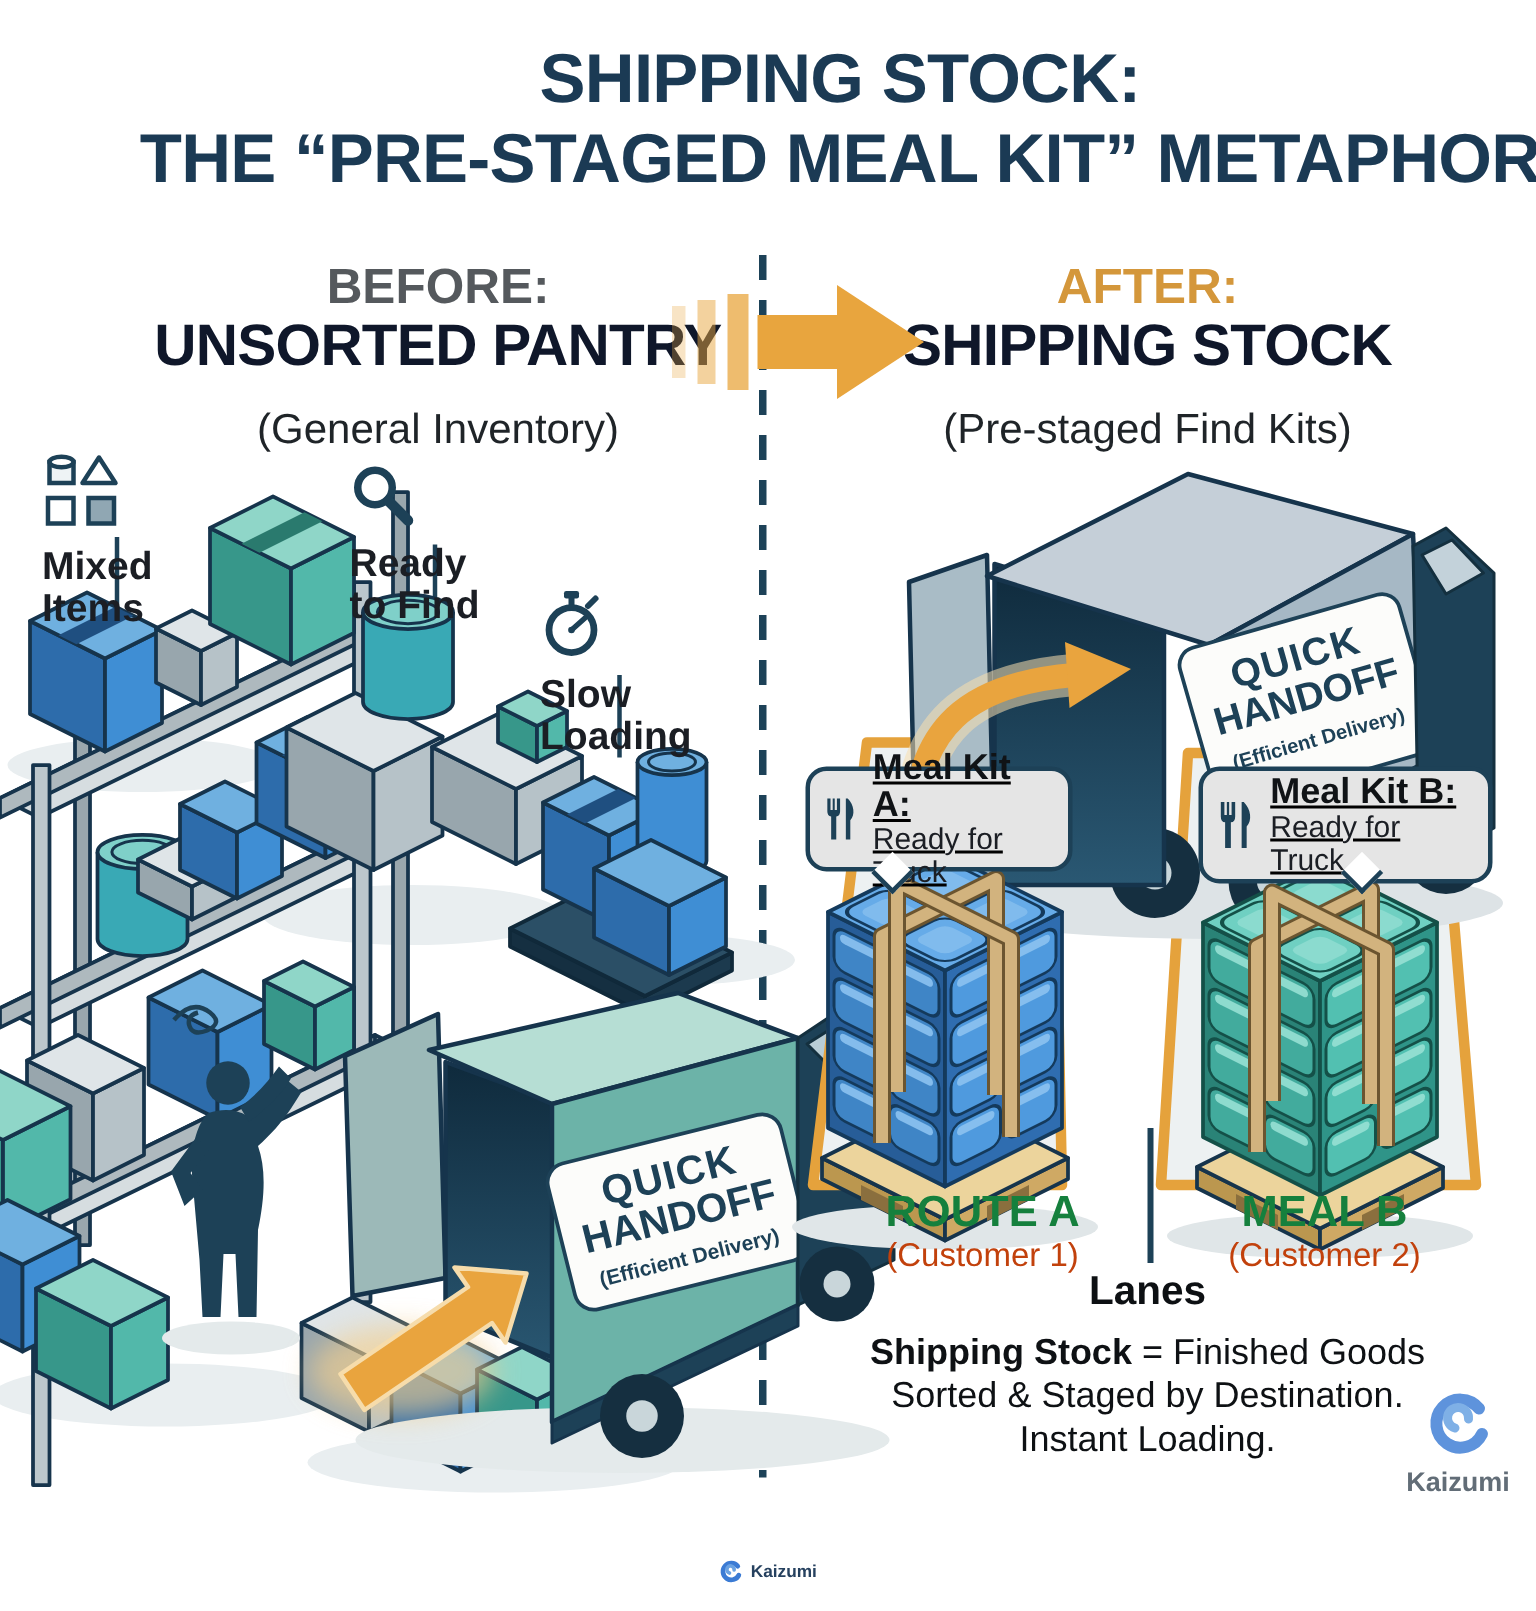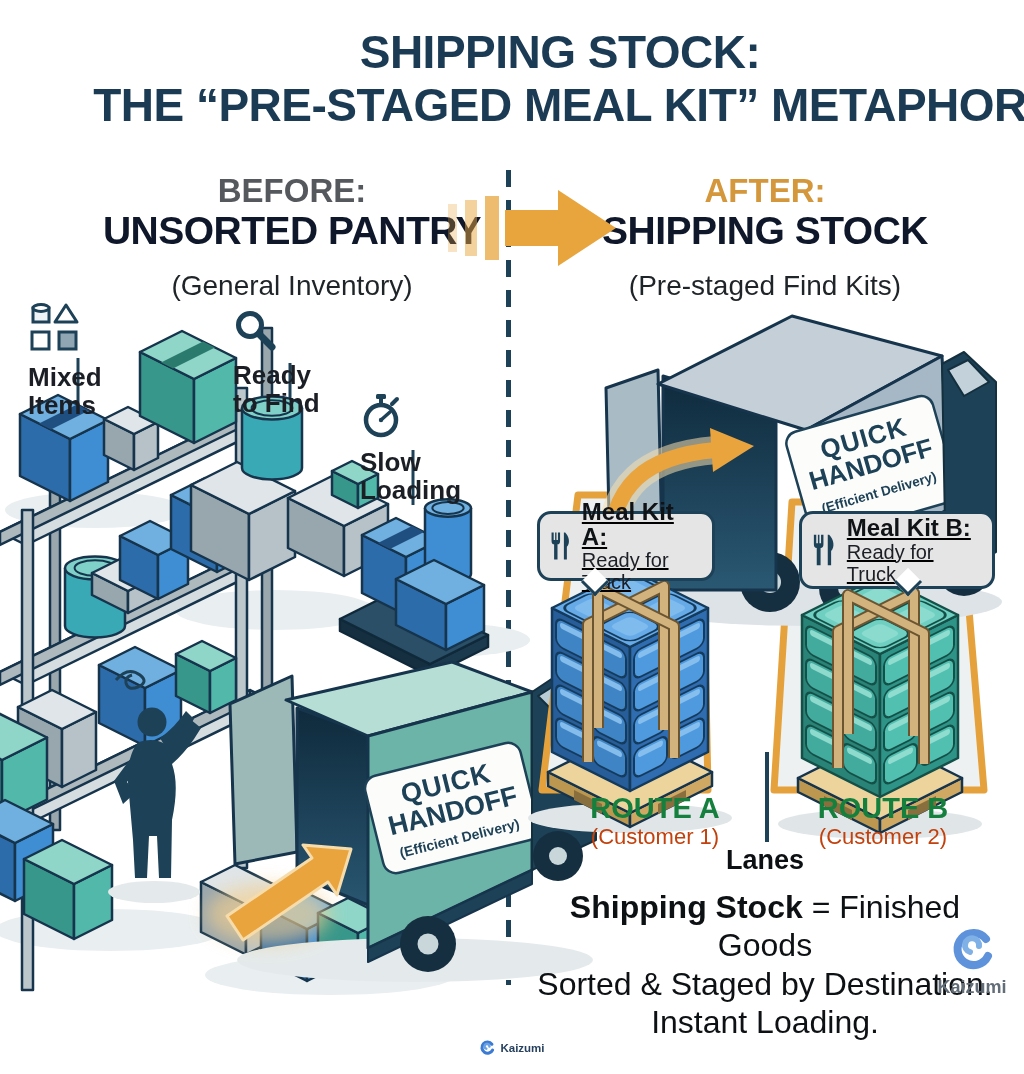--- a/index.html
+++ b/index.html
@@ -33,21 +33,21 @@
   .kit .ks{font-size:20px;color:#1b1e24;line-height:1.1;}
   .kit-tail{position:absolute;width:17px;height:17px;background:#ffffff;z-index:6;
       border-right:3.5px solid #1d4157;border-bottom:3.5px solid #1d4157;transform:rotate(45deg);}
   
   .route{position:absolute;text-align:center;z-index:4;}
   .route .rt{font-size:29px;font-weight:bold;color:#15803d;line-height:1.05;}
   .route .rs{font-size:22px;color:#c2410c;line-height:1.25;}
   .lanes-line{left:765px;top:752px;width:3.5px;height:90px;background:#1d4157;z-index:4;}
   .lanes-label{left:665px;top:845px;width:200px;text-align:center;font-size:27px;font-weight:bold;
                color:#0d1013;z-index:4;}
-  .summary{left:525px;top:888px;width:480px;text-align:center;font-size:32px;color:#0e1114;
+  .summary{left:525px;top:888px;width:480px;text-align:center;font-size:24px;color:#0e1114;
            line-height:1.2;z-index:4;}
   .summary b{font-weight:bold;}
   
   .brand-right{left:922px;top:928px;width:100px;text-align:center;z-index:5;}
   .brand-right .bt{font-size:18px;font-weight:bold;color:#626d77;margin-top:1px;}
   .brand-footer{left:0;top:1040px;width:1024px;display:flex;justify-content:center;align-items:center;
                 gap:5px;z-index:5;}
   .brand-footer .bt{font-size:11.5px;font-weight:bold;color:#26415f;}
 </style>
 </head>
@@ -467,21 +467,21 @@
       <div class="ks">Ready for Truck</div>
     </div>
   </div>
   <div class="abs kit-tail" style="left:898px;top:572px;"></div>
 
   <div class="route" style="left:540px;top:793px;width:230px;">
     <div class="rt">ROUTE A</div>
     <div class="rs">(Customer 1)</div>
   </div>
   <div class="route" style="left:768px;top:793px;width:230px;">
-    <div class="rt">ROUTE B</div>
+    <div class="rt">MEAL B</div>
     <div class="rs">(Customer 2)</div>
   </div>
 
   <div class="abs lanes-line"></div>
   <div class="abs lanes-label">Lanes</div>
 
   <div class="abs summary">
     <div><b>Shipping Stock</b><span> = Finished Goods</span></div>
     <div>Sorted &amp; Staged by Destination.</div>
     <div>Instant Loading.</div>

